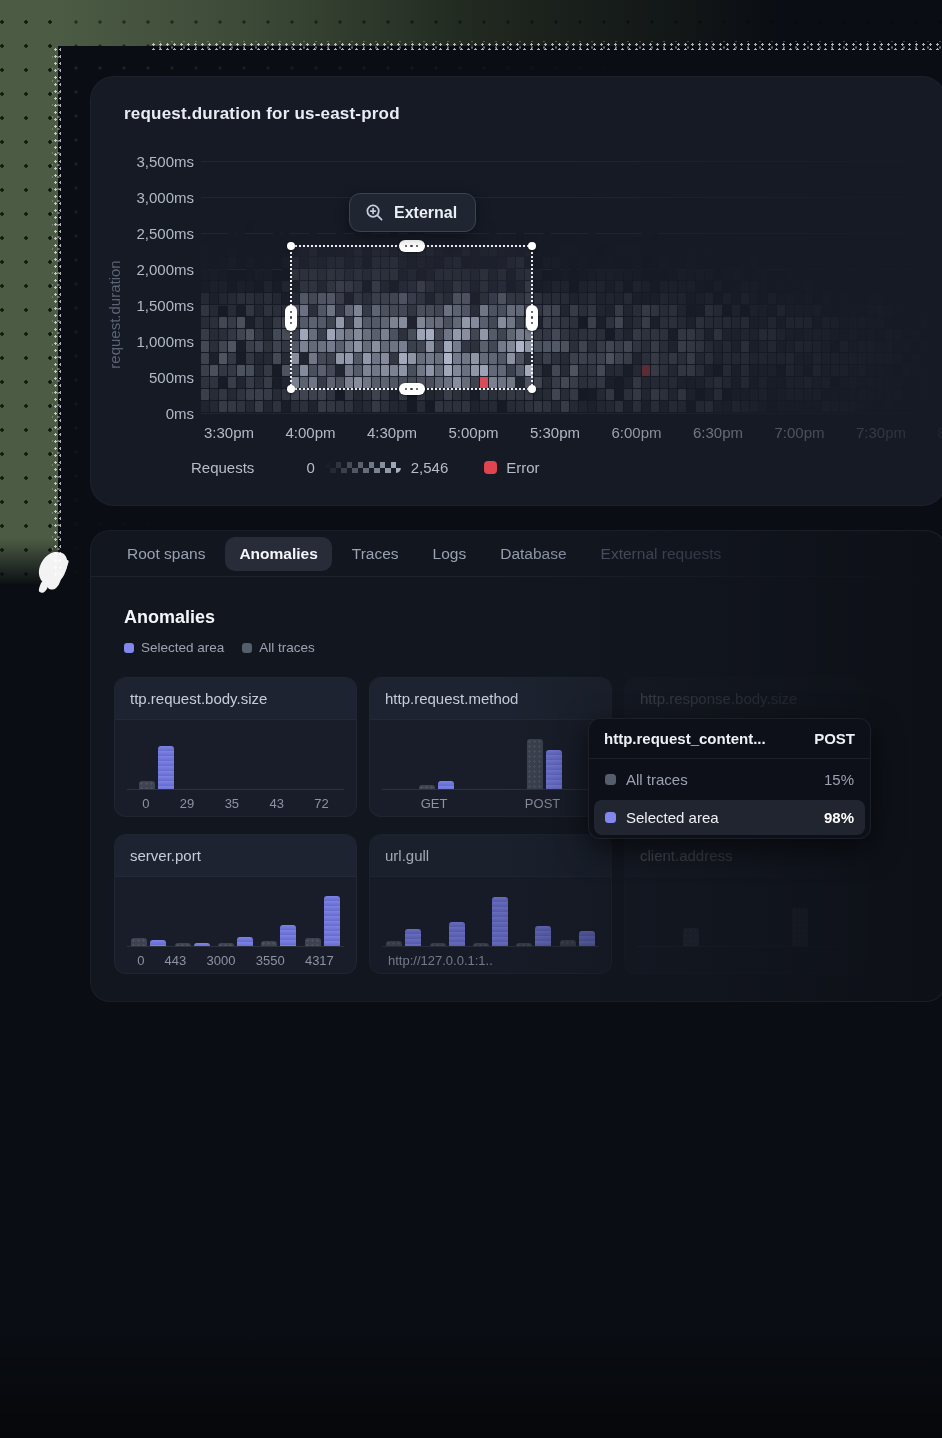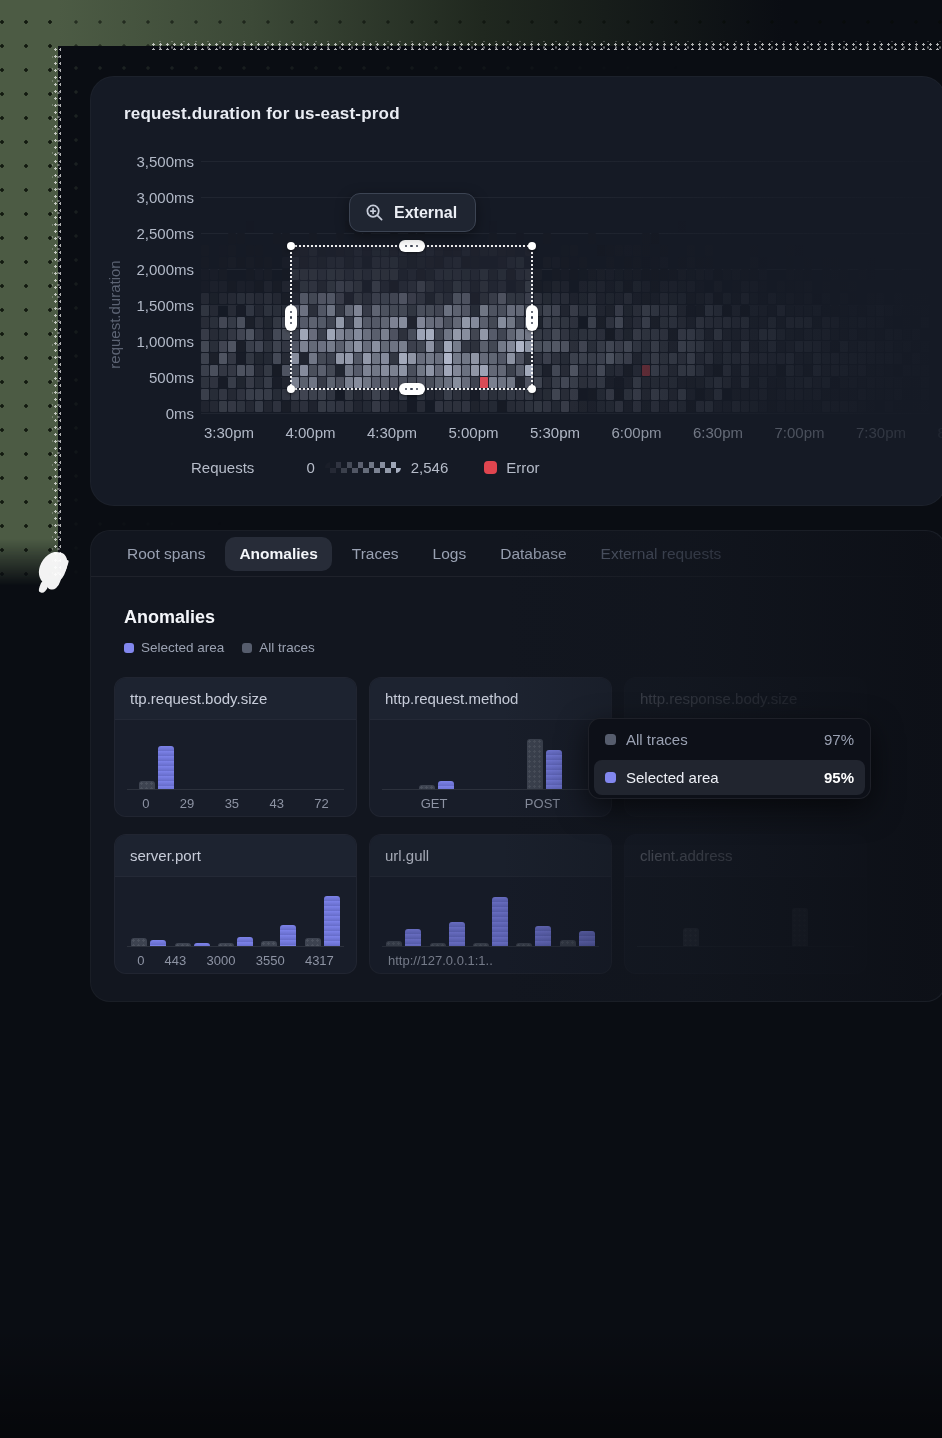--- a/index.html
+++ b/index.html
@@ -1447,31 +1447,35 @@
             <div class="bar all" style="height: 60%;"></div>
           </div>
         </div>
         <div class="card-axis"></div>
       </div>
     </div>
   <div class="fade-right"></div>
 </section>
 
 <div class="tooltip">
+  <div class="tt-header">
+    <span>http.request_content...</span>
+    <span>POST</span>
+  </div>
   <div id="ttRows">
       <div class="tt-row">
         <div class="left">
           <div class="sw" style="background: rgb(86, 93, 109);"></div>
           <div>All traces</div>
         </div>
-        <div class="val">97%</div>
+        <div class="val">15%</div>
       </div>
       <div class="tt-row hl">
         <div class="left">
           <div class="sw" style="background: rgb(130, 135, 238);"></div>
           <div>Selected area</div>
         </div>
-        <div class="val">95%</div>
+        <div class="val">98%</div>
       </div>
     </div>
 </div>
 
 <div class="vignette-bottom"></div>
 
 </body></html>

